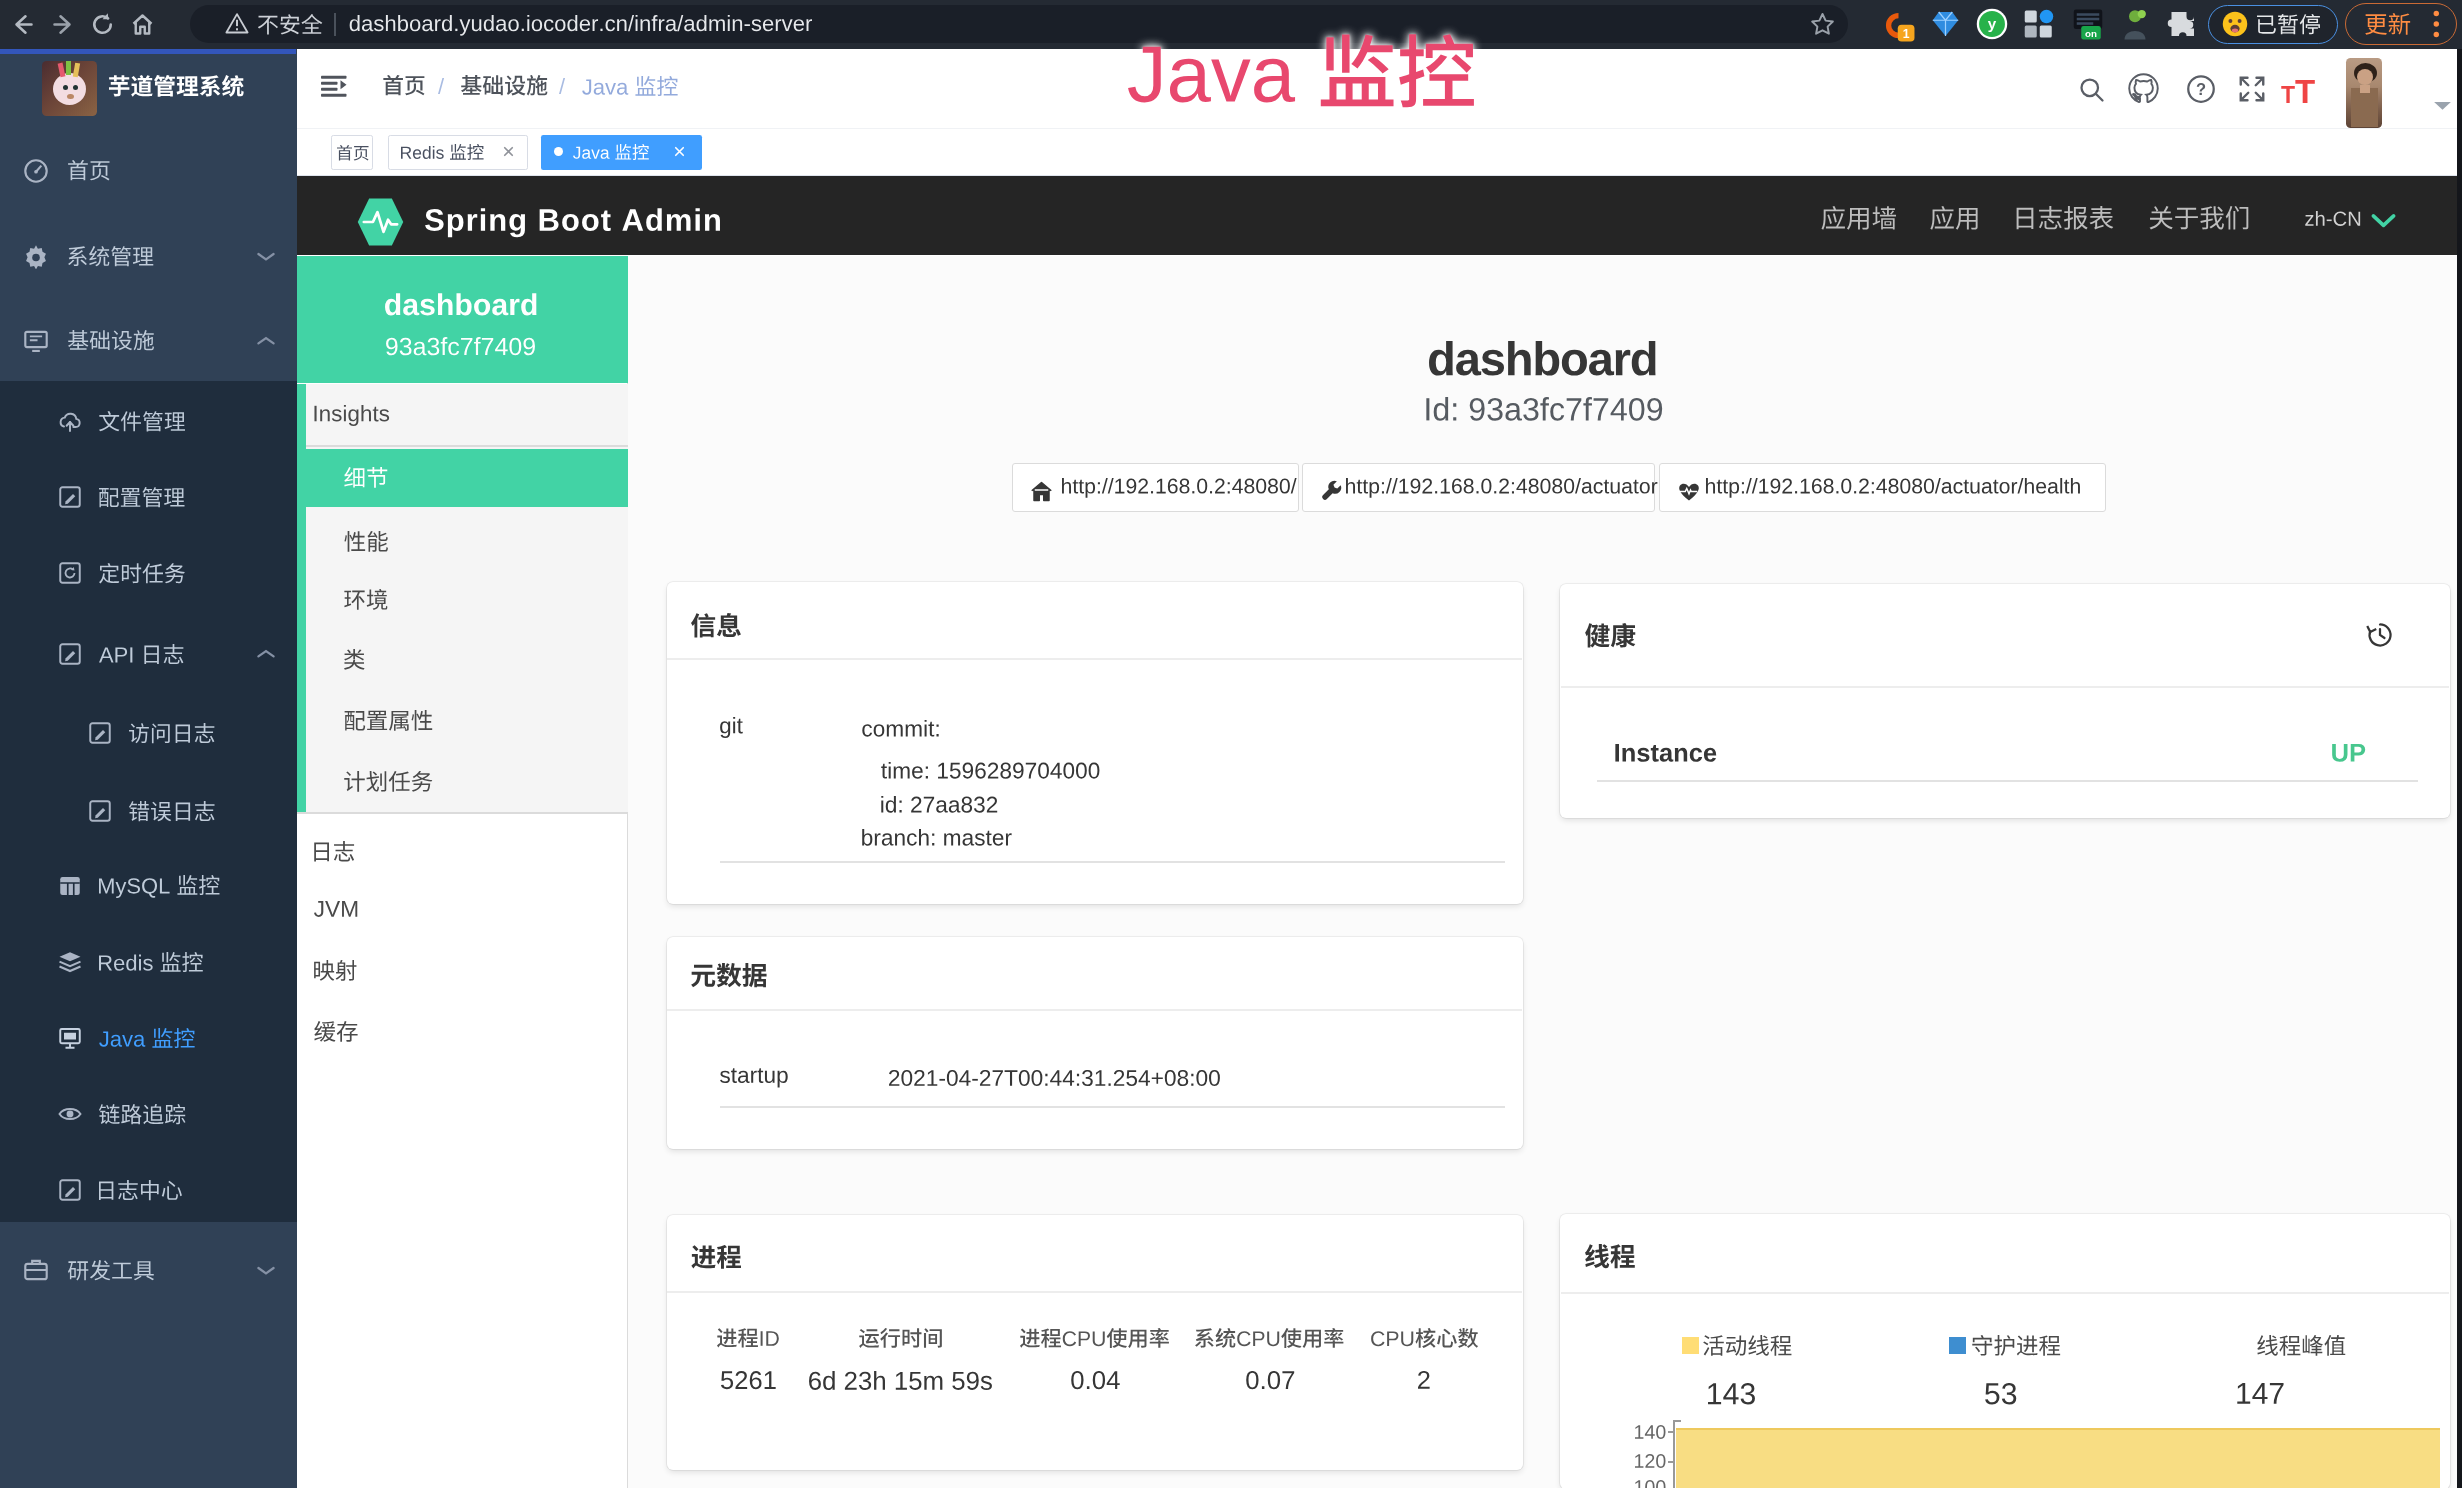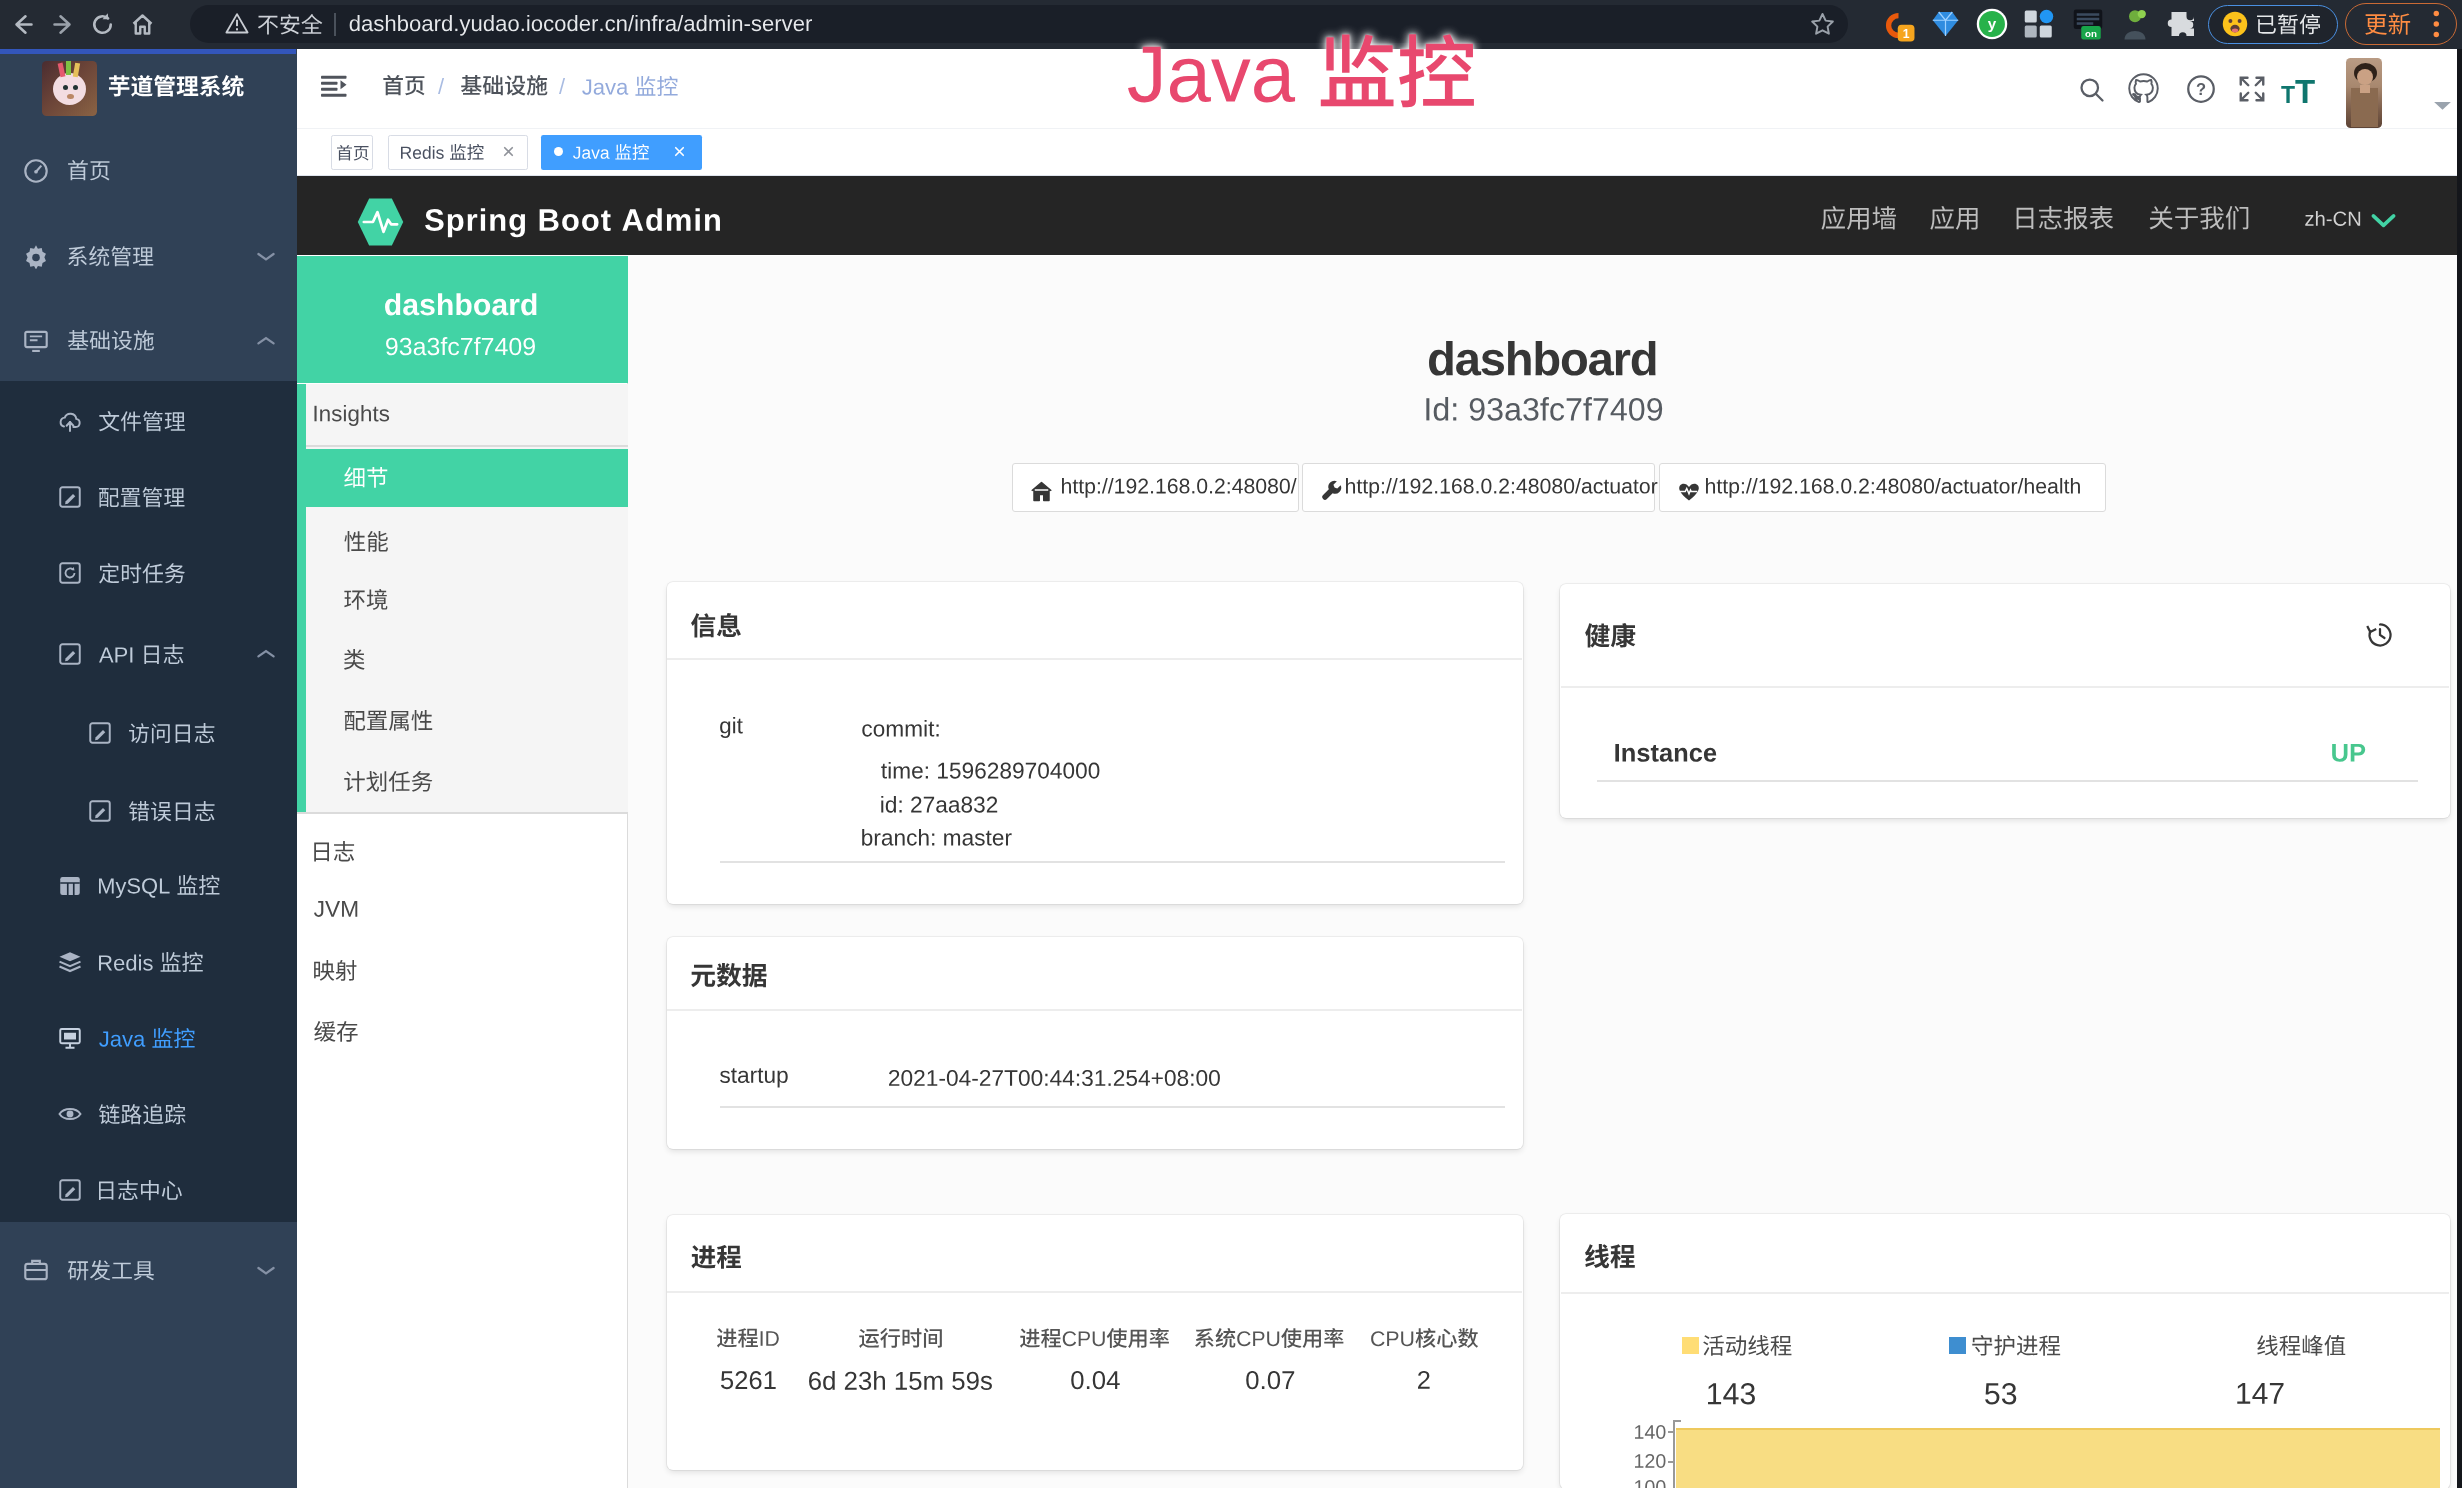--- a/index.html
+++ b/index.html
@@ -610,21 +610,21 @@
       <path d="M22 3 C11.5 3 3 11.5 3 22 c0 8.4 5.4 15.5 13 18 .9.2 1.3-.4 1.3-.9 v-3.5 c-5.3 1.2-6.4-2.3-6.4-2.3 -.9-2.2-2.1-2.8-2.1-2.8 -1.7-1.2.1-1.2.1-1.2 1.9.1 2.9 2 2.9 2 1.7 2.9 4.5 2.1 5.5 1.6 .2-1.2.7-2.1 1.2-2.6 -4.2-.5-8.6-2.1-8.6-9.4 0-2.1.7-3.8 2-5.1 -.2-.5-.9-2.4.2-5.1 0 0 1.6-.5 5.3 1.9 1.5-.4 3.2-.6 4.8-.6 1.6 0 3.3.2 4.8.6 3.7-2.4 5.3-1.9 5.3-1.9 1.1 2.7.4 4.6.2 5.1 1.3 1.3 2 3 2 5.1 0 7.3-4.4 8.9-8.7 9.4 .7.6 1.4 1.8 1.4 3.6v5.3 c0 .5.4 1.1 1.3.9 C35.6 37.5 41 30.4 41 22 41 11.5 32.5 3 22 3 Z" fill="none" stroke="#5a5e66" stroke-width="2.6"></path>
     </svg>
     <svg class="ab" style="left:2186px;top:74px" width="30" height="30" viewBox="0 0 40 40">
       <circle cx="20" cy="20" r="17" stroke="#5a5e66" stroke-width="3" fill="none"></circle>
       <text x="20" y="28" font-size="22" font-weight="bold" font-family="Liberation Sans" fill="#5a5e66" text-anchor="middle">?</text>
     </svg>
     <svg class="ab" style="left:2237px;top:74px" width="30" height="30" viewBox="0 0 40 40">
       <path d="M5 14 V5 H14 M26 5 H35 V14 M35 26 V35 H26 M14 35 H5 V26" stroke="#5a5e66" stroke-width="3.2" fill="none" stroke-linecap="round"></path>
       <path d="M6 6 L15 15 M34 6 L25 15 M34 34 L25 25 M6 34 L15 25" stroke="#5a5e66" stroke-width="3.2" stroke-linecap="round"></path>
     </svg>
-    <div class="ab" style="left:2281px;top:73px;font:bold 23px 'Liberation Sans';color:#0f766e">T<span style="font-size:33px">T</span></div>
+    <div class="ab" style="left:2281px;top:73px;font:bold 23px 'Liberation Sans';color:#ef4444">T<span style="font-size:33px">T</span></div>
     <div class="ab" style="left:2346px;top:58px;width:36px;height:70px;border-radius:4.6px;overflow:hidden;background:linear-gradient(180deg,#b99b84 0%,#a8886f 40%,#7a5c49 75%,#5d4436 100%)">
       <div class="ab" style="left:7.6px;top:4.6px;width:23px;height:20px;border-radius:50%;background:#2e2119"></div>
       <div class="ab" style="left:10.6px;top:10.6px;width:16.7px;height:16.7px;border-radius:50%;background:#caa184"></div>
       <div class="ab" style="left:4.6px;top:30px;width:27px;height:39px;background:#8a6a50"></div>
       <div class="ab" style="left:13.7px;top:27px;width:10px;height:7.6px;background:#caa184"></div>
     </div>
     <svg class="ab" style="left:2431px;top:99px" width="23" height="13.7" viewBox="0 0 30 18">
       <path d="M4 4 L15 14 L26 4 Z" fill="#9aa3ad"></path>
     </svg>
     <div class="ab" style="left:297px;top:129px;width:2160px;height:47px;background:#fff;border-bottom:0.8px solid #dfe4ed"></div>

